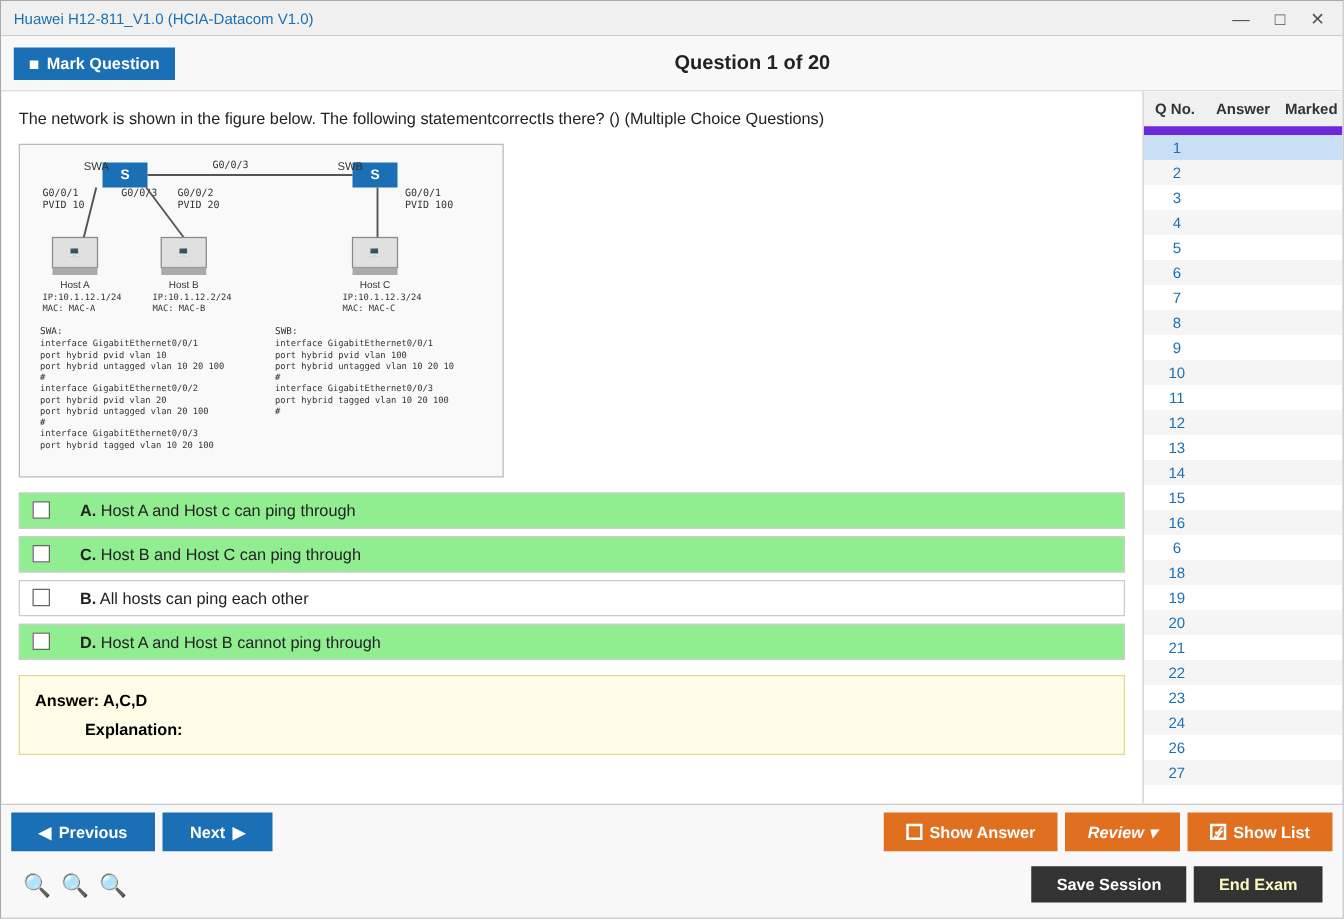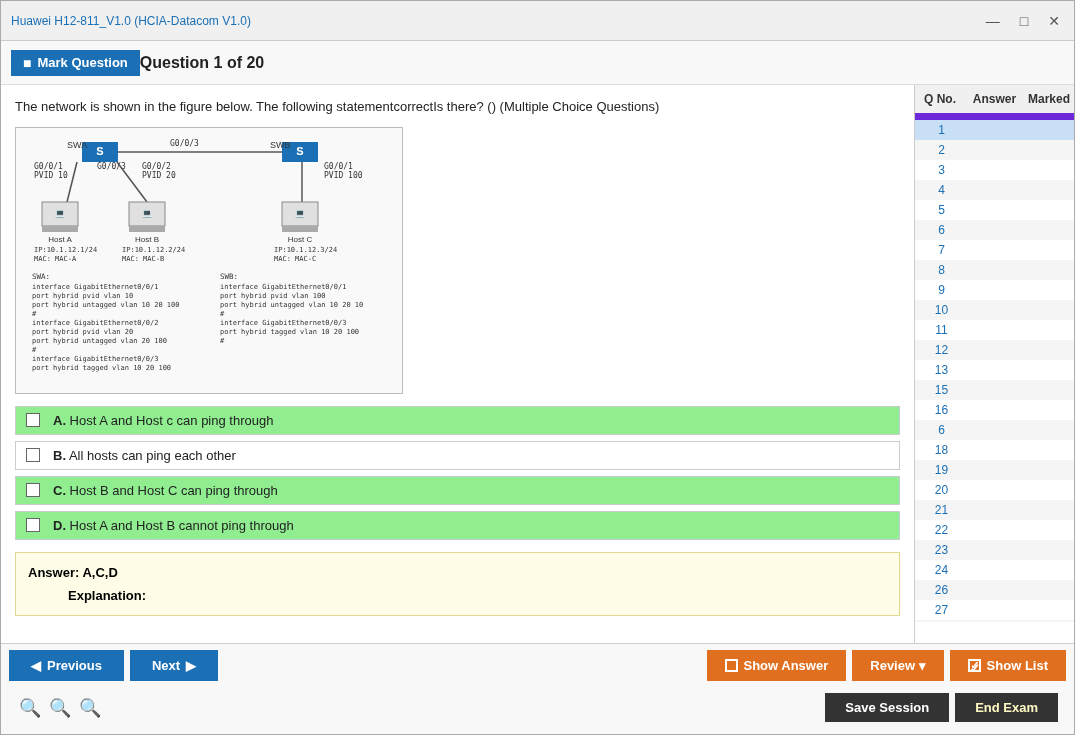--- a/index.html
+++ b/index.html
@@ -1,36 +1,36 @@
 <!DOCTYPE html>
 <html><head>
   <meta charset="utf-8">
   <style>
     * { box-sizing: border-box; margin: 0; padding: 0; }
     body { font-family: 'Segoe UI', Arial, sans-serif; font-size: 13px; background: #f0f0f0; width: 1075px; height: 735px; overflow: hidden; }
 
     .window { width: 1075px; height: 735px; background: #fff; border: 1px solid #aaa; display: flex; flex-direction: column; }
 
-    .title-bar { background: #f0f0f0; border-bottom: 1px solid #ccc; padding: 5px 10px; display: flex; align-items: center; justify-content: space-between; height: 40px; }
+    .title-bar { background: #f0f0f0; border-bottom: 1px solid #ccc; padding: 5px 10px; display: flex; align-items: center; justify-content: space-between; height: 28px; }
     .title-bar-left { font-size: 12px; color: #1a6fb5; }
     .title-bar-right { display: flex; gap: 12px; }
     .title-bar-btn { background: none; border: none; font-size: 14px; cursor: pointer; color: #555; padding: 0 4px; }
 
     .toolbar { background: #f8f8f8; border-bottom: 1px solid #ddd; padding: 6px 10px; display: flex; align-items: center; height: 44px; }
     .mark-btn { background: #1a6fb5; color: #fff; border: none; padding: 5px 12px; font-size: 13px; font-weight: bold; cursor: pointer; display: flex; align-items: center; gap: 6px; }
     .mark-btn .check-icon { font-size: 14px; }
-    .question-title { flex: 1; text-align: left; font-size: 16px; font-weight: bold; color: #222; }
+    .question-title { flex: 1; text-align: center; font-size: 16px; font-weight: bold; color: #222; }
 
     .main-content { display: flex; flex: 1; overflow: hidden; }
 
     .question-area { flex: 1; padding: 12px 14px; overflow-y: auto; }
     .question-text { font-size: 13px; color: #222; margin-bottom: 10px; line-height: 1.5; }
 
     .options-list { margin-top: 8px; display: flex; flex-direction: column; gap: 6px; }
-    .option-item { display: flex; align-items: center; gap: 13px; padding: 6px 10px; border: 1px solid #ccc; background: #90ee90; }
+    .option-item { display: flex; align-items: center; gap: 24px; padding: 6px 10px; border: 1px solid #ccc; background: #90ee90; }
     .option-item.no-highlight { background: #fff; }
     .option-checkbox { width: 14px; height: 14px; border: 1px solid #666; background: #fff; flex-shrink: 0; }
     .option-text { font-size: 13px; color: #222; }
     .option-letter { font-weight: bold; }
 
     .answer-section { background: #fffde7; border: 1px solid #e0d88f; padding: 12px; margin-top: 12px; }
     .answer-text { font-weight: bold; font-size: 13px; margin-bottom: 8px; }
     .explanation-label { font-weight: bold; font-size: 13px; margin-left: 40px; }
 
     .sidebar { width: 160px; border-left: 1px solid #ccc; background: #fff; display: flex; flex-direction: column; overflow: hidden; }
@@ -44,21 +44,21 @@
     .sidebar-cell { flex: 1; text-align: center; font-size: 12px; color: #333; padding: 2px; }
     .sidebar-cell.num-cell { color: #1a6fb5; cursor: pointer; }
 
     .bottom-bar { border-top: 1px solid #ccc; background: #f8f8f8; }
     .bottom-buttons { display: flex; align-items: center; padding: 6px 8px; gap: 6px; }
     .nav-btn { padding: 8px 22px; font-size: 13px; font-weight: bold; border: none; cursor: pointer; display: flex; align-items: center; gap: 6px; }
     .prev-btn { background: #1a6fb5; color: #fff; }
     .next-btn { background: #1a6fb5; color: #fff; }
     .spacer { flex: 1; }
     .show-answer-btn { background: #e07020; color: #fff; padding: 8px 18px; font-size: 13px; font-weight: bold; border: none; cursor: pointer; display: flex; align-items: center; gap: 6px; }
-    .review-btn { background: #e07020; color: #fff; padding: 8px 18px; font-size: 13px; font-weight: bold; border: none; cursor: pointer; display: flex; align-items: flex-end; gap: 4px; }
+    .review-btn { background: #e07020; color: #fff; padding: 8px 18px; font-size: 13px; font-weight: bold; border: none; cursor: pointer; display: flex; align-items: flex-end; gap: 4px; font-style: italic; }
     .show-list-btn { background: #e07020; color: #fff; padding: 8px 18px; font-size: 13px; font-weight: bold; border: none; cursor: pointer; display: flex; align-items: center; gap: 6px; }
     .check-sq { width: 14px; height: 14px; border: 2px solid #fff; background: transparent; display: inline-block; }
     .check-sq.checked { position: relative; }
     .check-sq.checked::after { content: '✓'; color: #fff; font-size: 11px; position: absolute; top: -2px; left: 1px; }
 
     .zoom-bar { display: flex; align-items: center; gap: 8px; padding: 4px 10px 6px 10px; }
     .zoom-btn { background: none; border: none; font-size: 18px; cursor: pointer; color: #333; }
 
     .action-btns { display: flex; justify-content: flex-end; gap: 6px; padding: 4px 8px 6px 8px; }
     .save-btn { background: #333; color: #fff; padding: 7px 20px; font-size: 13px; font-weight: bold; border: none; cursor: pointer; }
@@ -168,27 +168,27 @@
           <text x="198" y="200" fill="#333" font-size="7" font-family="monospace"> port hybrid tagged vlan 10 20 100</text>
           <text x="198" y="209" fill="#333" font-size="7" font-family="monospace">#</text>
         </svg>
       </div>
 
       <div class="options-list">
         <div class="option-item">
           <div class="option-checkbox"></div>
           <span class="option-text"><span class="option-letter">A.</span> Host A and Host c can ping through</span>
         </div>
+        <div class="option-item">
+          <div class="option-checkbox"></div>
+          <span class="option-text"><span class="option-letter">C.</span> Host B and Host C can ping through</span>
+        </div>
         <div class="option-item no-highlight">
           <div class="option-checkbox"></div>
           <span class="option-text"><span class="option-letter">B.</span> All hosts can ping each other</span>
-        </div>
-        <div class="option-item">
-          <div class="option-checkbox"></div>
-          <span class="option-text"><span class="option-letter">C.</span> Host B and Host C can ping through</span>
         </div>
         <div class="option-item">
           <div class="option-checkbox"></div>
           <span class="option-text"><span class="option-letter">D.</span> Host A and Host B cannot ping through</span>
         </div>
       </div>
 
       <div class="answer-section">
         <div class="answer-text">Answer: A,C,D</div>
         <div class="explanation-label">Explanation:</div>
@@ -258,20 +258,25 @@
       <div class="sidebar-cell"></div>
       <div class="sidebar-cell"></div>
     </div>
           <div class="sidebar-row">
       <div class="sidebar-cell num-cell">12</div>
       <div class="sidebar-cell"></div>
       <div class="sidebar-cell"></div>
     </div>
           <div class="sidebar-row">
       <div class="sidebar-cell num-cell">13</div>
+      <div class="sidebar-cell"></div>
+      <div class="sidebar-cell"></div>
+    </div>
+          <div class="sidebar-row">
+      <div class="sidebar-cell num-cell">14</div>
       <div class="sidebar-cell"></div>
       <div class="sidebar-cell"></div>
     </div>
           <div class="sidebar-row">
       <div class="sidebar-cell num-cell">15</div>
       <div class="sidebar-cell"></div>
       <div class="sidebar-cell"></div>
     </div>
           <div class="sidebar-row">
       <div class="sidebar-cell num-cell">16</div>

